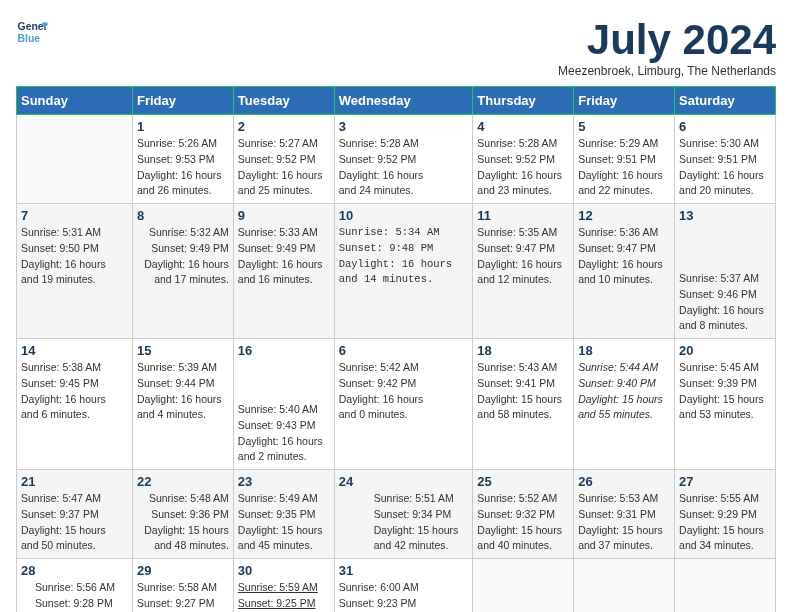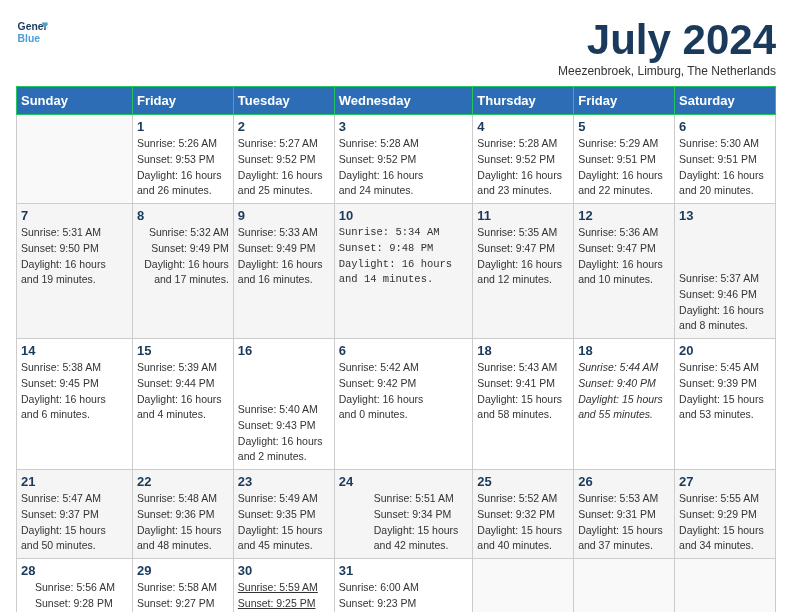--- a/index.html
+++ b/index.html
@@ -262,21 +262,21 @@
       <tr>
         <td>
           <span class="day-number">21</span>
           <div class="day-info" style="white-space: pre-line;">Sunrise: 5:47 AM
 Sunset: 9:37 PM
 Daylight: 15 hours
 and 50 minutes.</div>
         </td>
         <td>
           <span class="day-number">22</span>
-          <div class="day-info" style="white-space: pre-line;">Sunrise: 5:48 AM
+          <div class="day-info" style="white-space: pre-line; text-align: right;">Sunrise: 5:48 AM
 Sunset: 9:36 PM
 Daylight: 15 hours
 and 48 minutes.</div>
         </td>
         <td>
           <span class="day-number">23</span>
           <div class="day-info" style="white-space: pre-line;">Sunrise: 5:49 AM
 Sunset: 9:35 PM
 Daylight: 15 hours
 and 45 minutes.</div>

